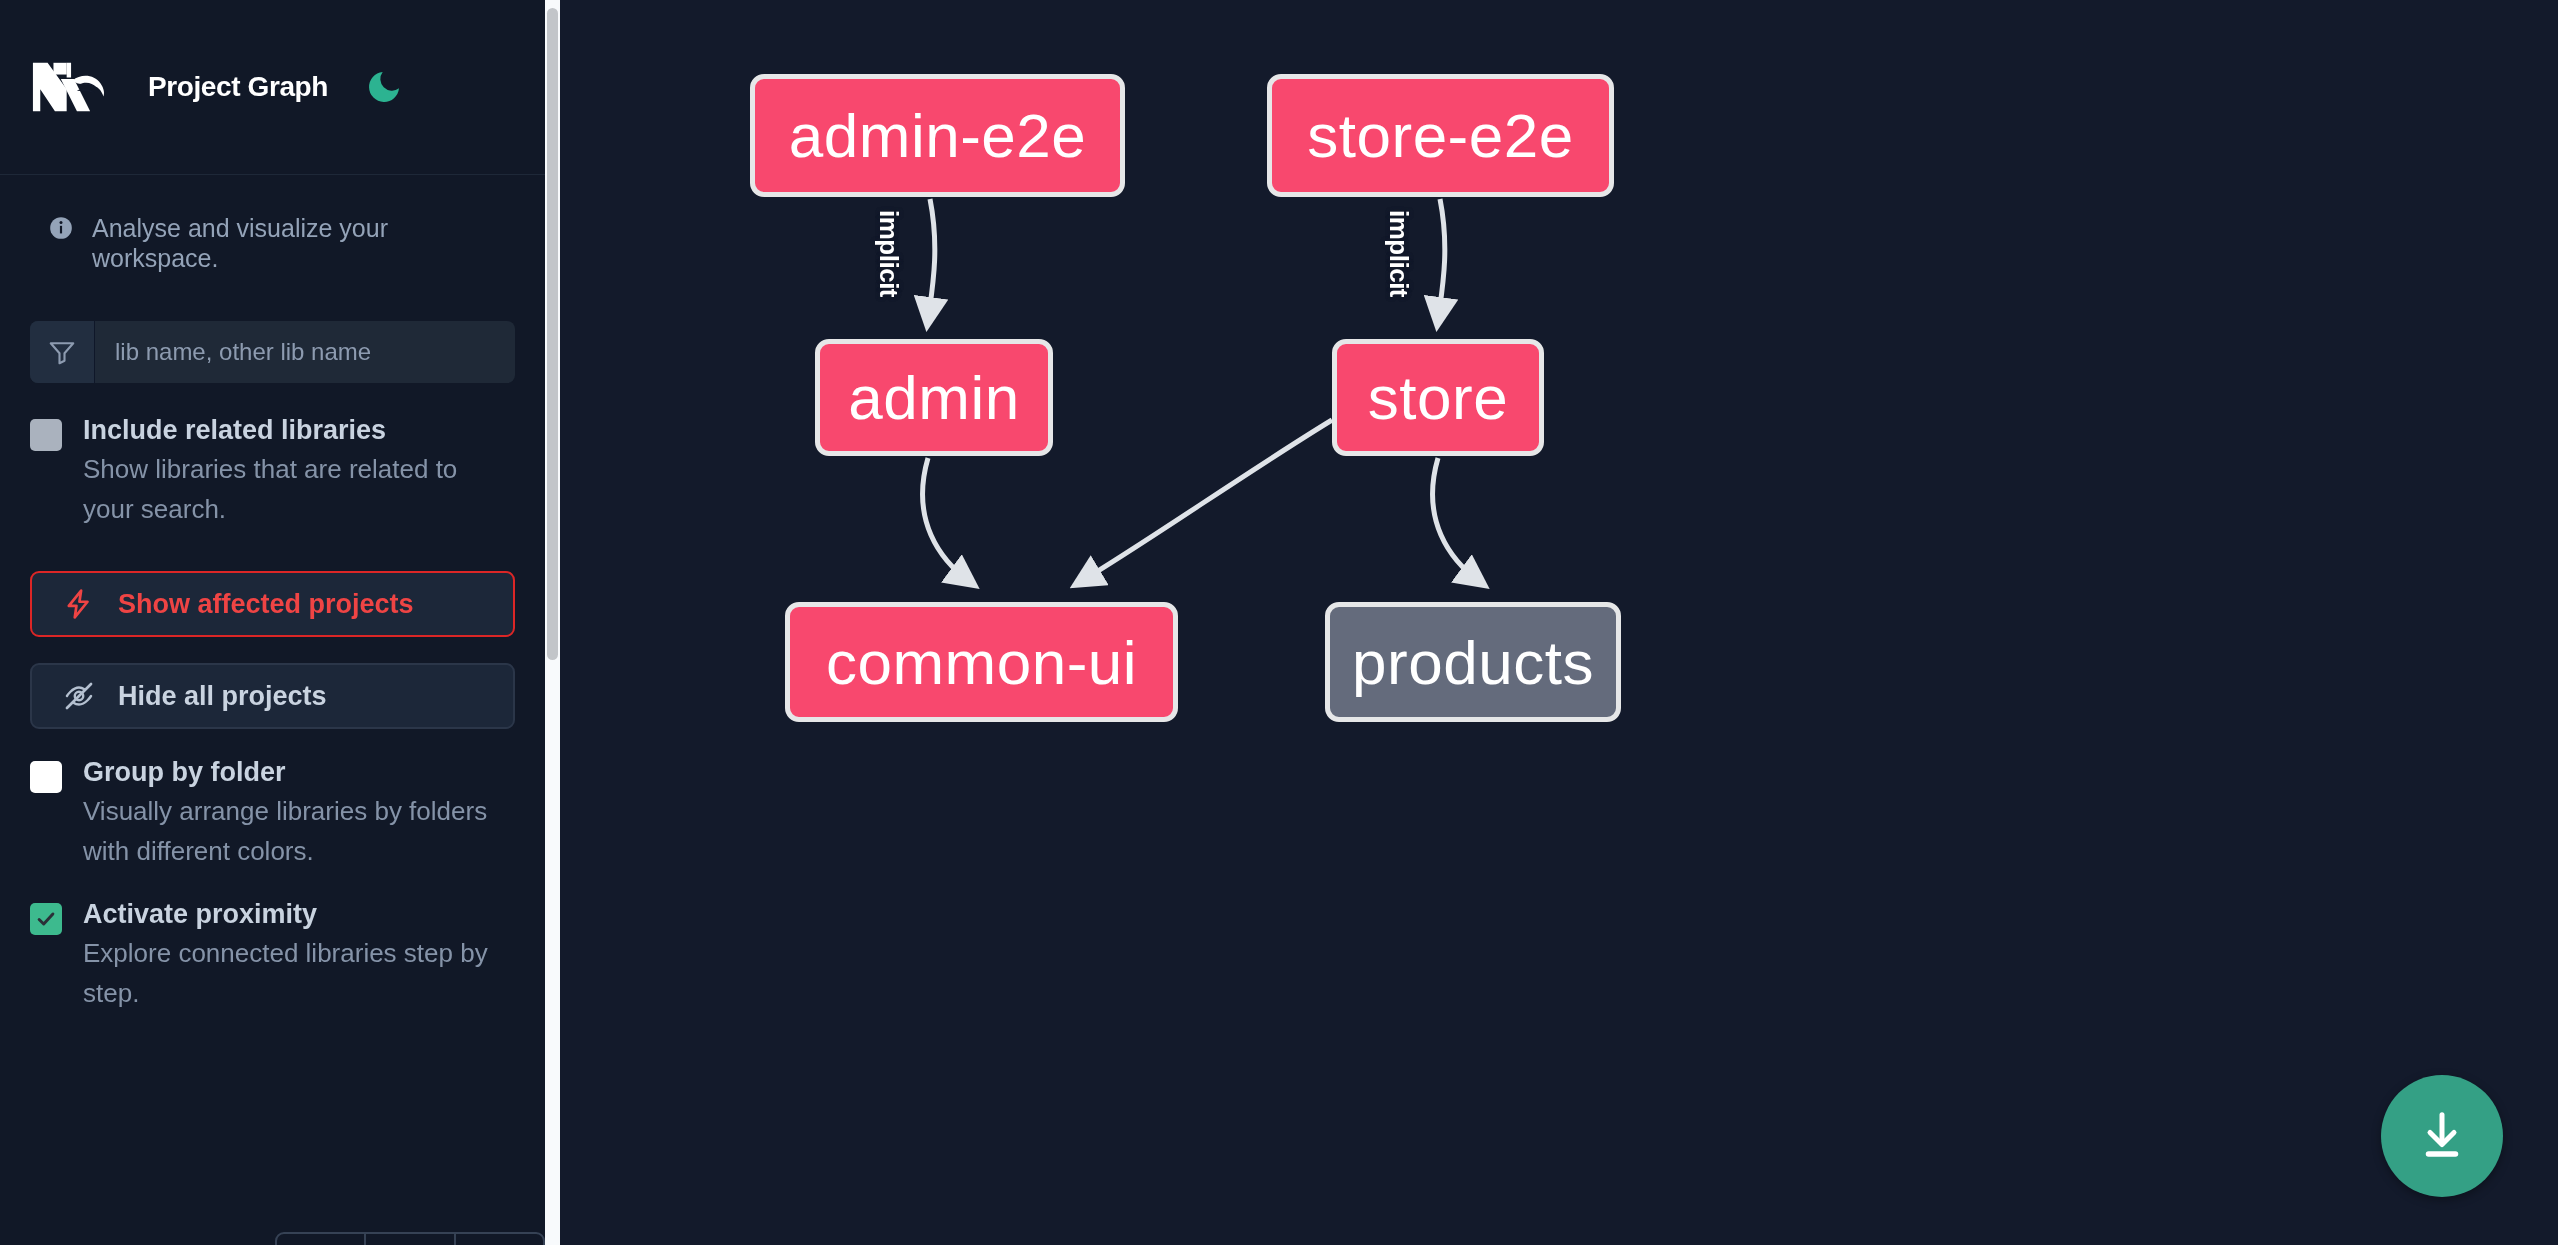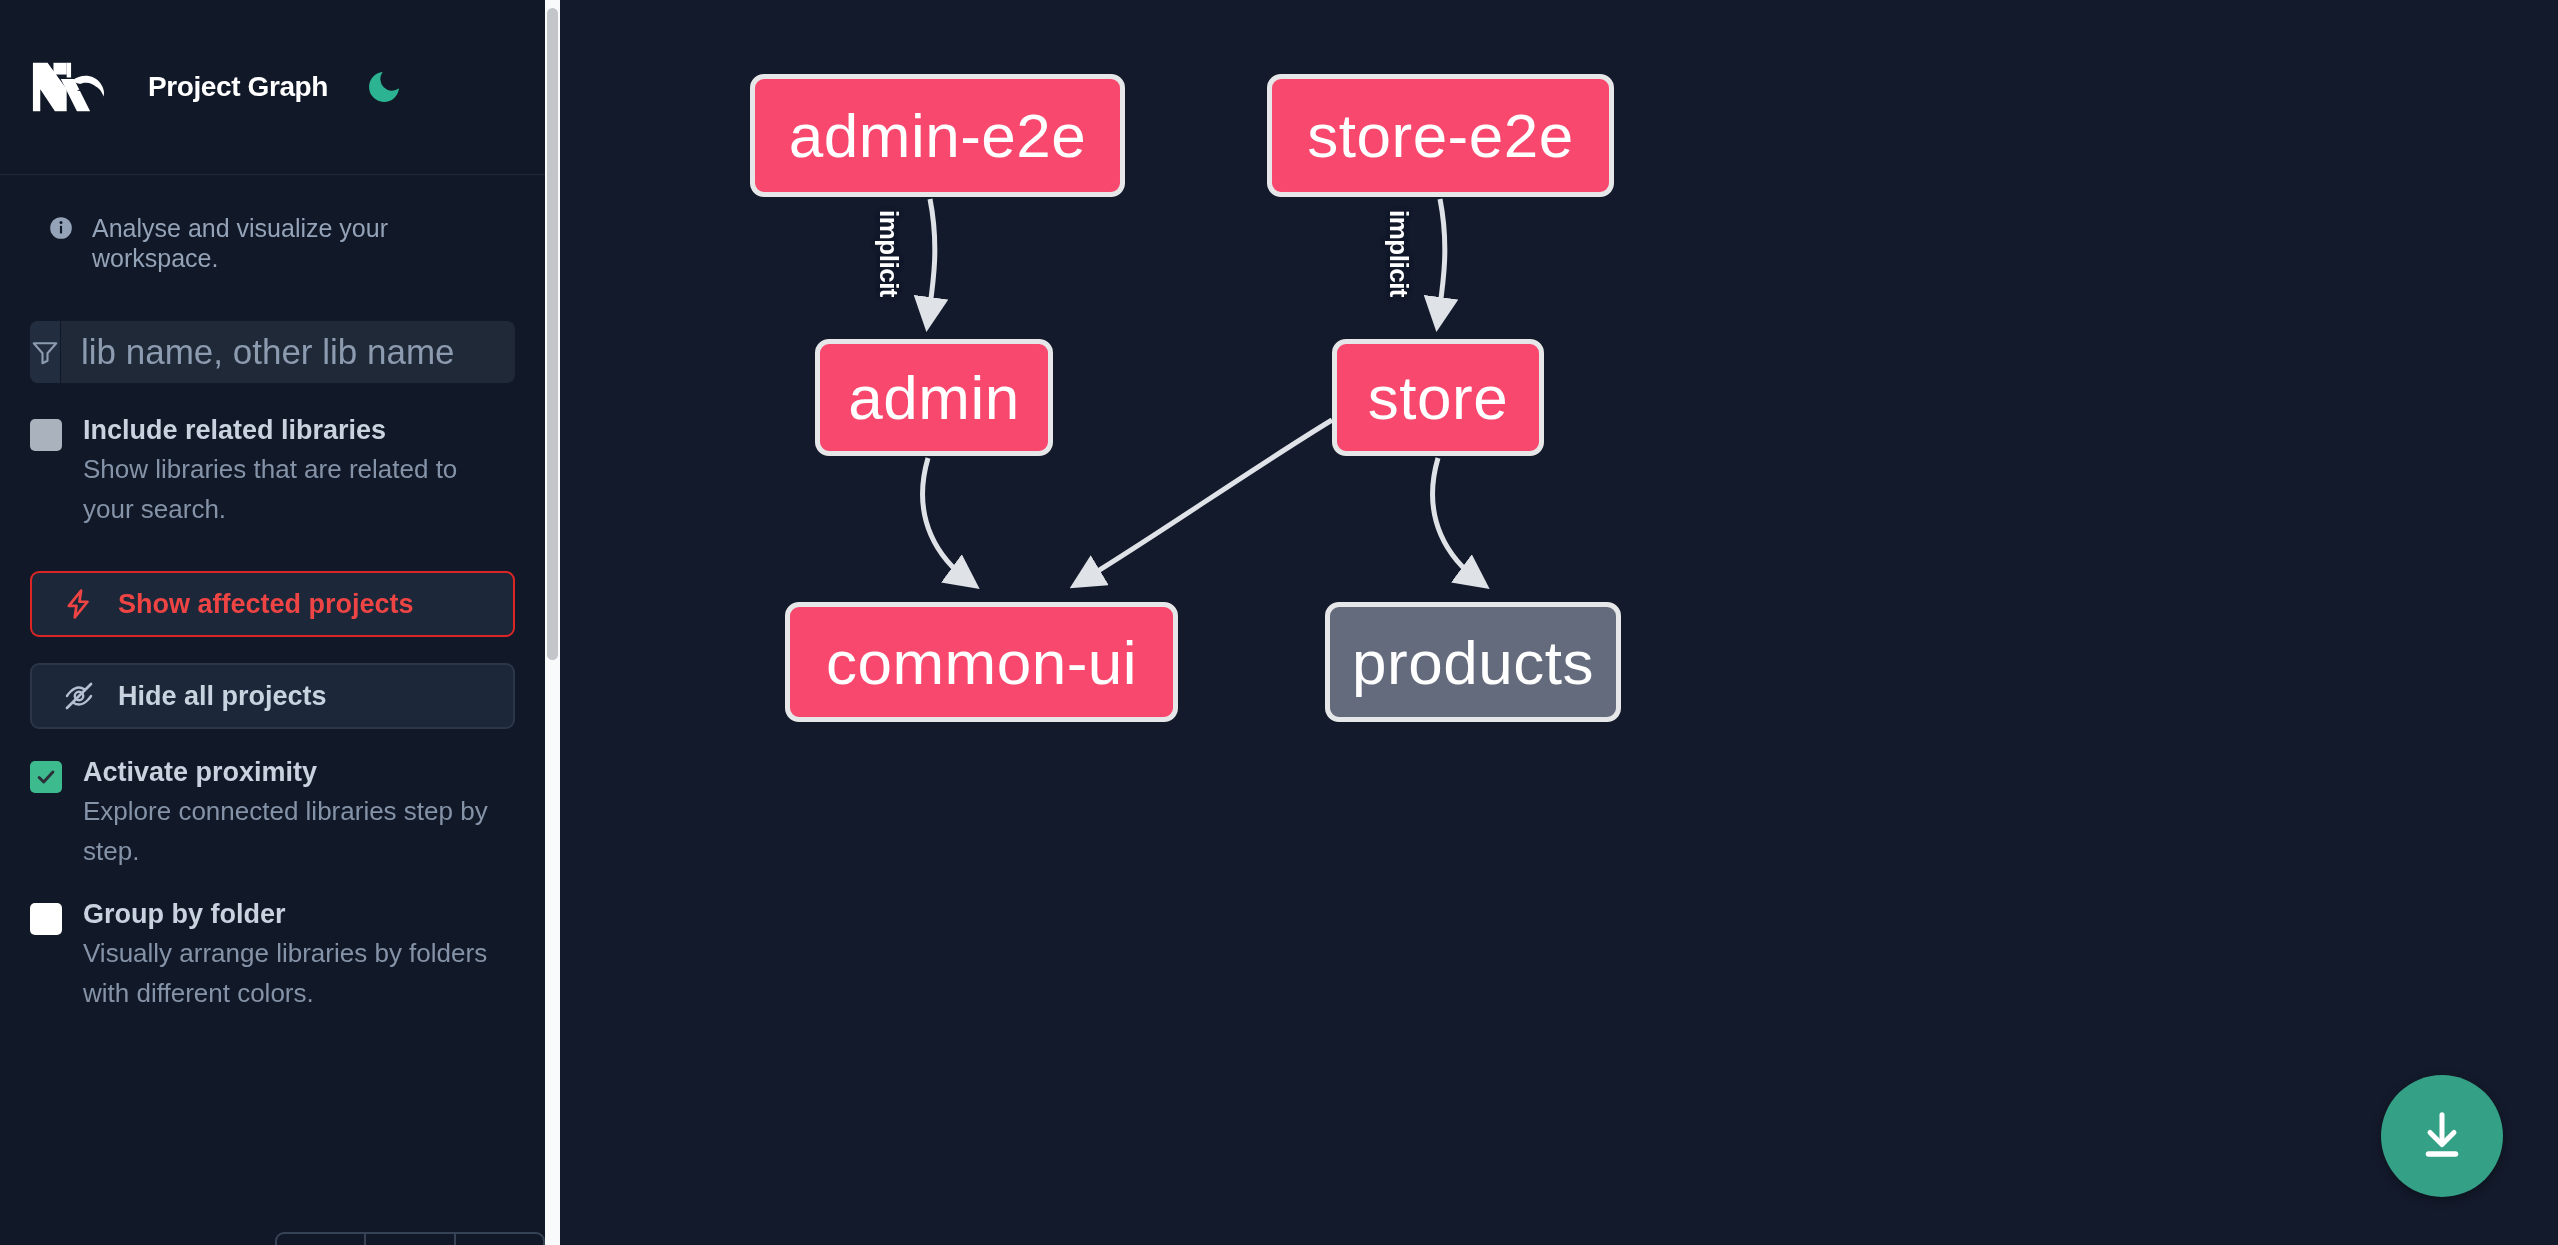--- a/index.html
+++ b/index.html
@@ -67,21 +67,21 @@
     display: flex; align-items: center; justify-content: center;
     border-right: 1px solid #0F1729;
     background: #222e40;
     cursor: pointer;
   }
   .search-input {
     flex: 1;
     background: transparent;
     border: 0; outline: none;
     color: #cbd5e1;
-    font-size: 35px;
+    font-size: 24px;
     font-family: "Liberation Sans", sans-serif;
     padding: 0 20px;
   }
   .search-input::placeholder { color: #8d9bb0; }
 
   
   .cb-row { display: flex; padding: 0 30px; margin-top: 30px; }
   .cb-row.tight { margin-top: 26px; }
   .cbox {
     flex: 0 0 32px; width: 32px; height: 32px;
@@ -274,36 +274,36 @@
               <path d="M3.5 12s3.7-6 8.5-6c1.4 0 2.7.5 3.8 1.2M20.5 12s-3.7 6-8.5 6c-1.5 0-2.8-.5-3.9-1.3" fill="none" stroke="#b4c0d0" stroke-width="1.7" stroke-linecap="round"></path>
               <circle cx="12" cy="12" r="3" fill="none" stroke="#b4c0d0" stroke-width="1.7"></circle>
               <line x1="3.5" y1="20.5" x2="20.5" y2="3.5" stroke="#b4c0d0" stroke-width="1.9" stroke-linecap="round"></line>
             </svg>
           </span>
           <span class="glabel">Hide all projects</span>
         </div>
       </div>
 
       <div class="cb-row tight">
-        <span class="cbox checked">
-          <svg class="tick" viewBox="0 0 24 24" aria-hidden="true">
-            <path d="M4.5 12.5l5 5 10-11" fill="none" stroke="#2b3038" stroke-width="3.2" stroke-linecap="round" stroke-linejoin="round"></path>
-          </svg>
-        </span>
-        <div class="cb-text">
-          <div class="cb-title">Activate proximity</div>
-          <div class="cb-desc">Explore connected libraries step by step.</div>
-        </div>
-      </div>
-
-      <div class="cb-row tight">
         <span class="cbox unchecked"></span>
         <div class="cb-text">
           <div class="cb-title">Group by folder</div>
           <div class="cb-desc">Visually arrange libraries by folders with different colors.</div>
+        </div>
+      </div>
+
+      <div class="cb-row tight">
+        <span class="cbox checked">
+          <svg class="tick" viewBox="0 0 24 24" aria-hidden="true">
+            <path d="M4.5 12.5l5 5 10-11" fill="none" stroke="#2b3038" stroke-width="3.2" stroke-linecap="round" stroke-linejoin="round"></path>
+          </svg>
+        </span>
+        <div class="cb-text">
+          <div class="cb-title">Activate proximity</div>
+          <div class="cb-desc">Explore connected libraries step by step.</div>
         </div>
       </div>
 
       <div class="seg-peek">
         <div></div>
         <div></div>
         <div></div>
       </div>
 
     </div>

